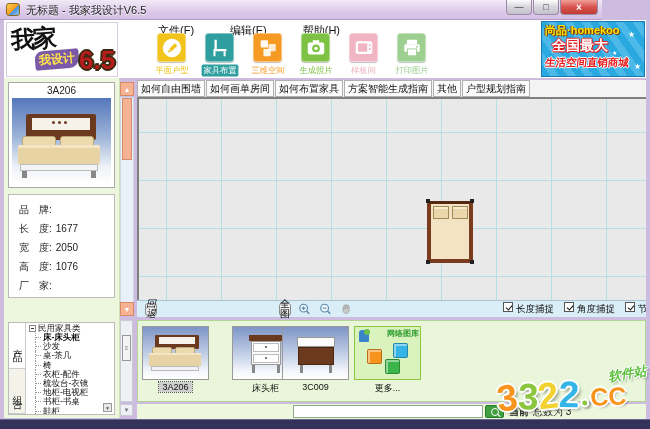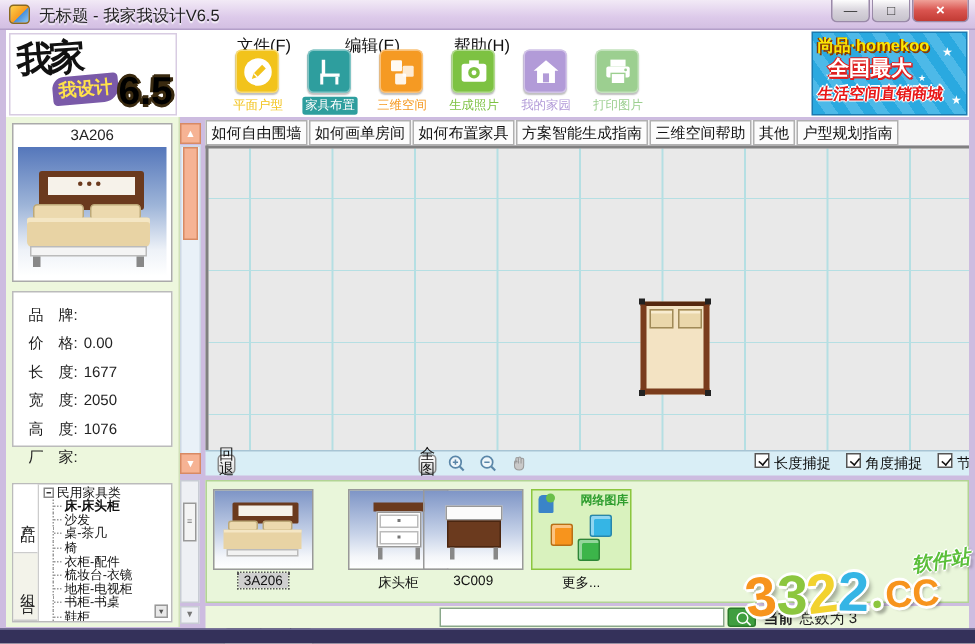--- a/index.html
+++ b/index.html
@@ -1,39 +1,39 @@
 <!DOCTYPE html>
 <html><head>
 <meta charset="utf-8">
 <style>
   html,body{margin:0;padding:0;background:#888;}
   *{box-sizing:border-box;font-family:"Liberation Sans","DejaVu Sans",sans-serif;}
   #stage{position:relative;width:650px;height:429px;background:#cdbce0;overflow:hidden;}
   .abs{position:absolute;}
 
   
-  #titlebar{left:0;top:0;width:650px;height:20px;
+  #titlebar{left:0;top:0;width:602px;height:20px;
     background:linear-gradient(#f2eaf6,#ddcaea 60%,#d3bfe2);border-bottom:1px solid #b49fc9;}
   #app-icon{left:6px;top:3px;width:14px;height:13px;border-radius:3px;
     background:linear-gradient(135deg,#ffd24a 0%,#f59a23 55%,#4a90d9 56%,#8ec7f0 100%);
     border:1px solid #8a6a20;}
   #title-text{left:26px;top:3px;font-size:11px;color:#222;text-shadow:0 1px 1px #fff;white-space:nowrap;}
   #win-buttons{right:4px;top:0;display:flex;}
   .winbtn{width:26px;height:15px;border:1px solid #9a8aa8;border-top:none;border-radius:0 0 4px 4px;
     background:linear-gradient(#fdfdfd,#d8d4dc 50%,#c6c2cc);display:flex;align-items:center;justify-content:center;
     font-size:9px;color:#333;margin-left:1px;}
   .winbtn.close{width:38px;background:linear-gradient(#f0a198,#d9544f 50%,#c23b34);color:#fff;font-size:10px;font-weight:bold;}
 
   
   #header{left:4px;top:20px;width:642px;height:58px;background:#fff;}
   #logo-box{left:2px;top:2px;width:112px;height:55px;background:#fff;border:1px solid #d8ccE2;overflow:hidden;}
   #logo-wojia{left:4px;top:0px;font-size:24px;font-weight:bold;color:#111;transform:rotate(-4deg);letter-spacing:-2px;}
   #logo-wosheji{left:28px;top:27px;background:#7a5aa8;color:#ffe24a;font-size:12px;font-weight:bold;
     padding:1px 4px;border-radius:8px 3px 10px 3px;transform:rotate(-5deg);}
-  #logo-ver{left:72px;top:22px;font-size:26px;font-weight:900;color:#000000;
+  #logo-ver{left:72px;top:22px;font-size:26px;font-weight:900;color:#b91c1c;
     text-shadow:-2px 0 #3a2a10,2px 0 #3a2a10,0 -2px #3a2a10,0 2px #3a2a10,1px 1px #3a2a10,-1px -1px #3a2a10;}
   #menubar{left:150px;top:2px;display:flex;gap:28px;}
   .menu-item{font-size:11px;color:#111;padding:1px 4px;}
   #tb-icons{left:148px;top:13px;display:flex;gap:9px;}
   .tb-item{width:39px;display:flex;flex-direction:column;align-items:center;}
   .tb-ic{width:29px;height:29px;border-radius:4px;display:flex;align-items:center;justify-content:center;
     box-shadow:inset 0 0 0 1px rgba(255,255,255,.4),0 1px 1px rgba(0,0,0,.25);}
   .tb-ic svg{width:22px;height:22px;}
   .tb-label{font-size:9px;margin-top:2px;white-space:nowrap;transform:scale(.92);}
   .tb-label.sel{color:#fff;padding:0 2px;border-radius:2px;}
@@ -97,21 +97,21 @@
     border:4px solid #7a3c1c;border-top:3px solid #55280f;}
   .pillow{position:absolute;top:2px;width:16px;height:13px;background:#ead7ab;border:1px solid #a08a58;
     box-shadow:inset 0 2px 0 #f8ecd0;}
   .handle{position:absolute;width:4px;height:4px;background:#222;}
 
   
   #cv-toolbar{left:137px;top:300px;width:509px;height:17px;background:#d9eef6;border-top:1px solid #a8c4d4;
     display:flex;align-items:center;}
   .gbtn{height:13px;background:linear-gradient(#fdfdfd,#dcdcdc);border:1px solid #8a8a8a;border-radius:3px;
     font-size:10px;color:#111;display:flex;align-items:center;justify-content:center;line-height:1;}
-  #btn-back{width:56px;margin-left:8px;}
+  #btn-back{width:56px;margin-left:8px;font-style:italic;}
   #btn-fit{width:28px;margin-left:122px;}
   .cvico{width:17px;height:14px;margin-left:6px;display:flex;align-items:center;justify-content:center;}
   .snap{display:flex;margin-left:9px;}
   .cbox{width:10px;height:10px;background:#fff;border:1px solid #555;position:relative;margin-right:2px;flex:none;}
   .cbox::after{content:"";position:absolute;left:2px;top:2px;width:5px;height:3px;
     border-left:1.5px solid #111;border-bottom:1.5px solid #111;transform:rotate(-50deg);}
   .snap-label{font-size:10px;color:#111;white-space:nowrap;transform:scale(.95);}
 
   
   #thumb-scroll{left:120px;top:320px;width:13px;height:82px;background:#eef0f4;border:1px solid #c8ccd4;}
@@ -222,27 +222,29 @@
             <svg viewBox="0 0 24 24">
               <rect x="8.5" y="3.5" width="7" height="4" fill="#fff"></rect>
               <rect x="3" y="6" width="18" height="13" rx="2" fill="#fff"></rect>
               <circle cx="12" cy="12.5" r="4.2" fill="#7dc242"></circle>
               <circle cx="12" cy="12.5" r="1.8" fill="#fff"></circle>
             </svg>
           </div>
           <div class="tb-label" style="color: rgb(125, 194, 66);">生成照片</div>
         </div>
         <div class="tb-item">
-          <div class="tb-ic" style="background: rgb(178, 155, 216);">
+          <div class="tb-ic" style="background: rgb(240, 180, 194);">
             <svg viewBox="0 0 24 24">
-              <path d="M12 3.5l9 7.5h-2.5v9h-13v-9H3z" fill="#fff"></path>
-              <rect x="9.8" y="13" width="4.4" height="6.5" fill="#b29bd8"></rect>
-            </svg>
-          </div>
-          <div class="tb-label" style="color: rgb(178, 155, 216);">我的家园</div>
+              <rect x="3" y="4.5" width="18" height="14" rx="2" fill="#fff"></rect>
+              <rect x="5.5" y="7" width="10" height="9" fill="#f0b4c2"></rect>
+              <circle cx="18.3" cy="9" r="1.2" fill="#f0b4c2"></circle>
+              <circle cx="18.3" cy="13" r="1.2" fill="#f0b4c2"></circle>
+            </svg>
+          </div>
+          <div class="tb-label" style="color: rgb(240, 180, 194);">样板间</div>
         </div>
         <div class="tb-item">
           <div class="tb-ic" style="background: rgb(156, 207, 144);">
             <svg viewBox="0 0 24 24">
               <rect x="6.5" y="3" width="11" height="5" fill="#fff"></rect>
               <rect x="3.5" y="8" width="17" height="8" rx="1.5" fill="#fff"></rect>
               <circle cx="17.5" cy="10.5" r="1" fill="#9ccf90"></circle>
               <rect x="7" y="13" width="10" height="7.5" fill="#fff" stroke="#9ccf90" stroke-width="1"></rect>
             </svg>
           </div>
@@ -259,21 +261,20 @@
       <div id="banner-l3" class="abs">生活空间直销商城</div>
     </div>
   </div>
 
   <div id="help-scrollup" class="abs">▲</div>
   <div id="help-strip" class="abs">
       <div class="help-btn">如何自由围墙</div>
       <div class="help-btn">如何画单房间</div>
       <div class="help-btn">如何布置家具</div>
       <div class="help-btn">方案智能生成指南</div>
-      <div class="help-btn">三维空间帮助</div>
       <div class="help-btn">其他</div>
       <div class="help-btn">户型规划指南</div>
     </div>
 
   <div id="left-panel" class="abs">
     <div id="preview-box" class="abs">
       <div id="preview-title" class="abs">3A206</div>
       <div id="preview-img" class="abs">
 
         <div class="bedF" style="left:14px;top:16px;width:70px;height:26px;background:#6b3a1e;border-radius:2px;"></div>
@@ -284,21 +285,20 @@
         <div class="bedF" style="left:10px;top:38px;width:34px;height:11px;background:#ecd9ae;border:1px solid #bca878;border-radius:3px;"></div>
         <div class="bedF" style="left:48px;top:38px;width:34px;height:11px;background:#ecd9ae;border:1px solid #bca878;border-radius:3px;"></div>
         <div class="bedF" style="left:6px;top:47px;width:82px;height:20px;background:#e8d3a4;border-radius:2px 2px 4px 4px;box-shadow:inset 0 3px 0 #f4e6c4;"></div>
         <div class="bedF" style="left:8px;top:66px;width:78px;height:7px;background:#f4f4f4;border:1px solid #bbb;"></div>
         <div class="bedF" style="left:10px;top:73px;width:5px;height:7px;background:#888;"></div>
         <div class="bedF" style="left:79px;top:73px;width:5px;height:7px;background:#888;"></div>
       </div>
     </div>
     <div id="info-box" class="abs">
         <div class="info-row"><span>品　牌:</span><span style="margin-left: 4px;"></span></div>
-        <div class="info-row"><span>价　格:</span><span style="margin-left: 4px;">0.00</span></div>
         <div class="info-row"><span>长　度:</span><span style="margin-left: 4px;">1677</span></div>
         <div class="info-row"><span>宽　度:</span><span style="margin-left: 4px;">2050</span></div>
         <div class="info-row"><span>高　度:</span><span style="margin-left: 4px;">1076</span></div>
         <div class="info-row"><span>厂　家:</span><span style="margin-left: 4px;"></span></div>
       </div>
     <div id="tree-box" class="abs">
       <div id="tree-tabs">
           <div class="vtab active">产品</div>
           <div class="vtab">组合</div>
         </div>

